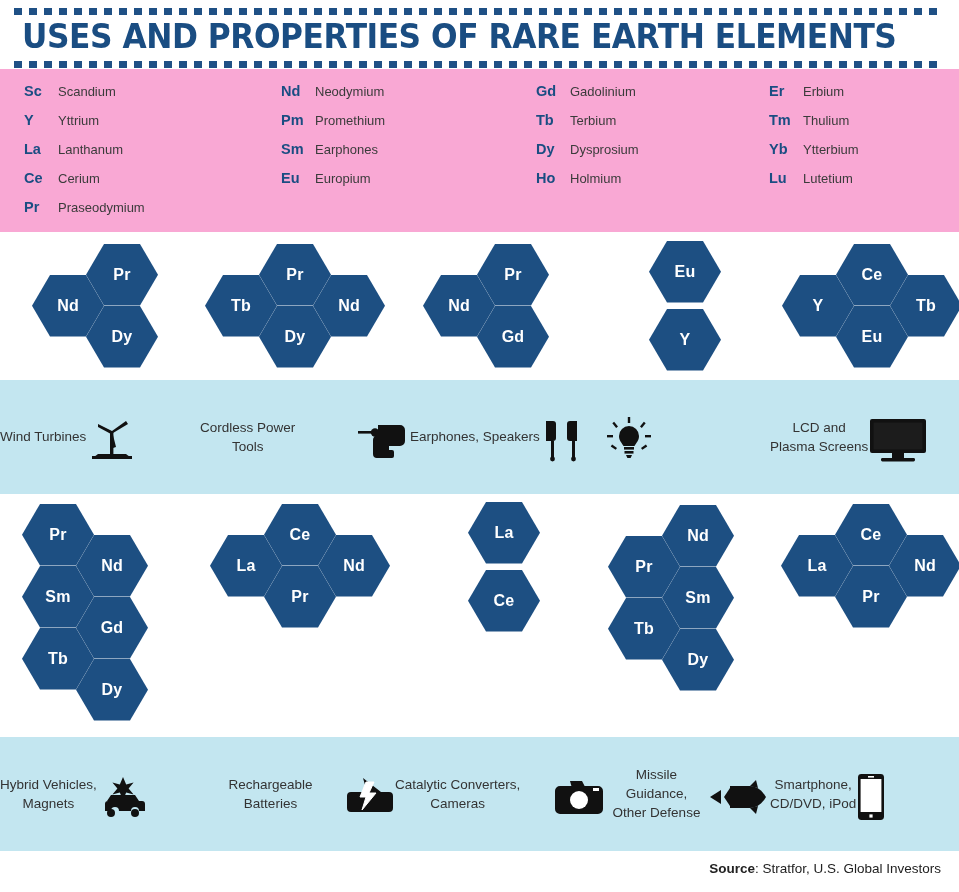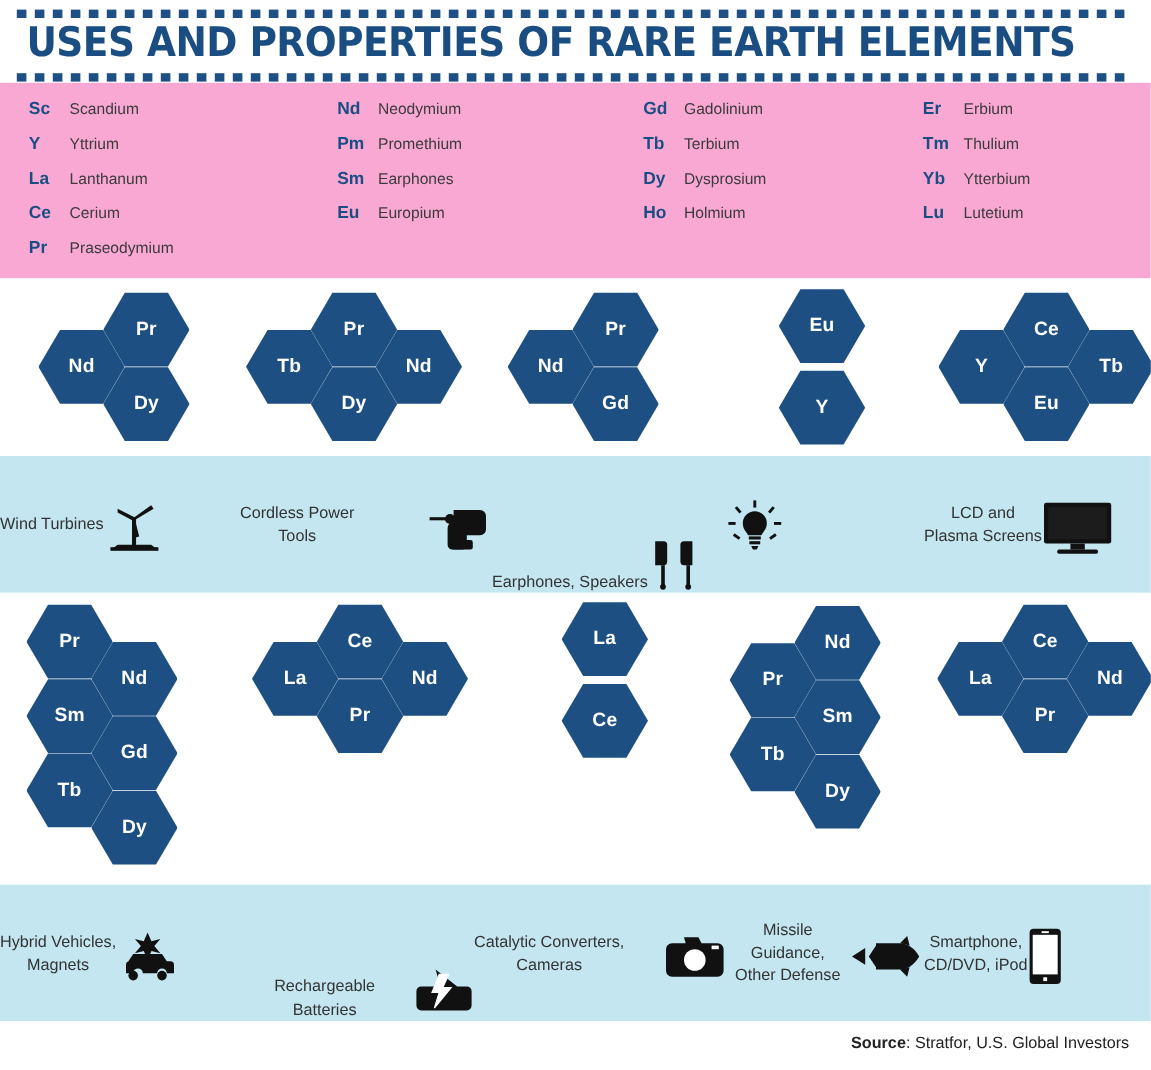--- a/index.html
+++ b/index.html
@@ -126,21 +126,21 @@
     display: flex;
     height: 114px;
   }
   .label-cell {
     display: flex;
     flex-direction: row;
     align-items: center;
   }
   .label-cell.w0 { width: 200px; }
   .label-cell.w1 { width: 210px; justify-content: space-between; }
-  .label-cell.w2 { width: 195px; align-items: flex-end; }
+  .label-cell.w2 { width: 195px; }
   .label-cell.w3 { width: 165px; }
   .label-cell.w4 { width: 189px; }
 
   .label-text {
     font-size: 13.5px;
     color: #333333;
     text-align: center;
     line-height: 1.42;
     white-space: pre-line;
   }

